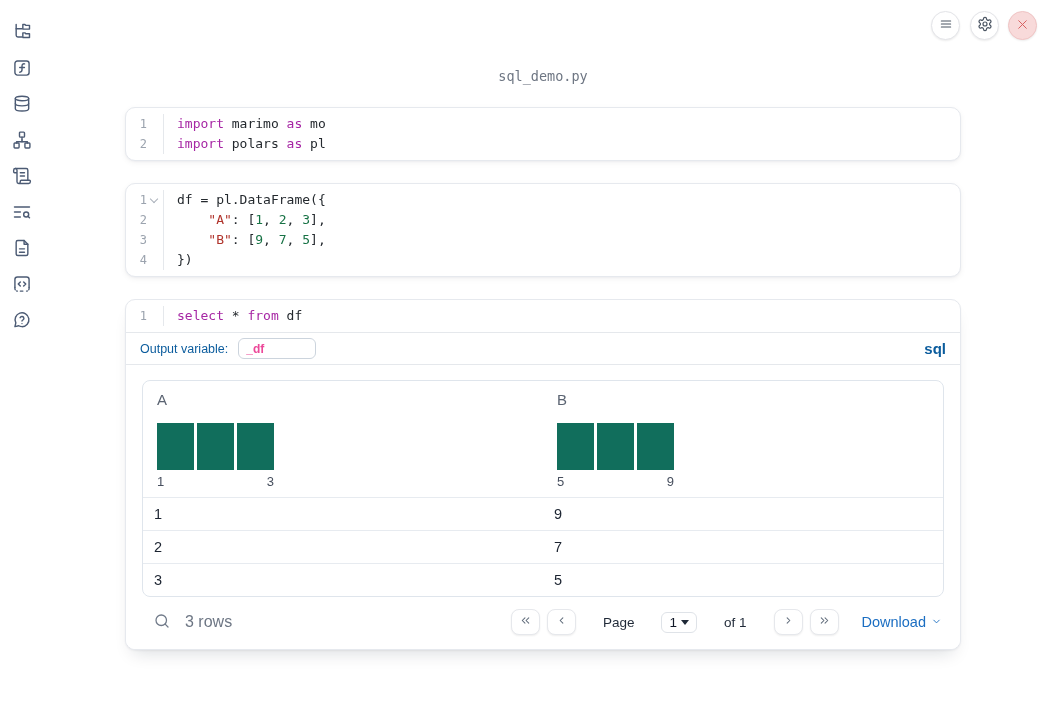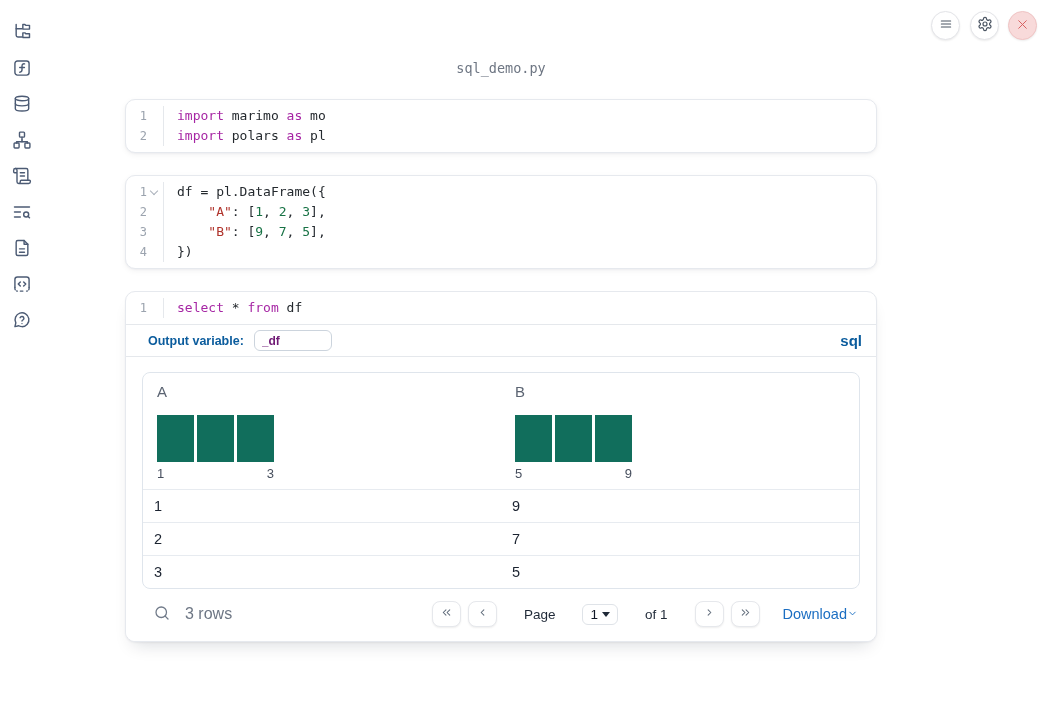--- a/index.html
+++ b/index.html
@@ -15,21 +15,21 @@
 
   
   .circle-btn { position:absolute; top:11px; width:29px; height:29px; border-radius:50%;
     background:#fff; border:1px solid #e3e4e8; box-shadow:0 1px 2px rgba(0,0,0,.08);
     display:flex; align-items:center; justify-content:center; cursor:pointer; }
   .circle-btn svg { stroke:#4b5563; fill:none; stroke-width:1.8; stroke-linecap:round; }
   .circle-btn.close { background:#f8dada; border-color:#f0c4c4; }
   .circle-btn.close svg { stroke:#d65f5f; }
 
   
-  .main { position:absolute; left:125px; top:0; width:752px; }
+  .main { position:absolute; left:125px; top:8px; width:836px; }
   .nb-title { text-align:center; padding-top:60px; font-family:"DejaVu Sans Mono", monospace;
     font-size:13.5px; color:#6e7683; height:99px; }
 
   .cell { border:1px solid #e6e9ee; border-radius:10px; background:#fff;
     box-shadow:0 1px 2px rgba(15,23,42,.04), 0 2px 6px rgba(15,23,42,.05);
     margin-bottom:22px; overflow:hidden; }
   .editor { padding:6px 0; }
   .code-line { display:flex; line-height:20px; }
   .gutter { width:38px; flex:none; display:flex; justify-content:flex-end; align-items:center;
     padding-right:4px; border-right:1px solid #e5e8ec;
@@ -42,23 +42,23 @@
   .code { padding-left:13px; font-family:"DejaVu Sans Mono", monospace; font-size:13px;
     color:#24292e; white-space:pre; }
   .tok-kw { color:#a626a4; }
   .tok-str { color:#b0342c; }
   .tok-num { color:#177245; }
 
   
   .sql-cell { box-shadow:0 1px 2px rgba(15,23,42,.05), 0 10px 18px -8px rgba(15,23,42,.16); }
   .outvar-row { display:flex; align-items:center; border-top:1px solid #e5e8ec;
     padding:5px 14px 5px 14px; }
-  .outvar-label { font-size:12.5px; font-weight:bold; color:#0b5c9d;margin-left:8px; }
+  .outvar-label { font-size:12.5px; font-weight:normal; color:#0b5c9d; }
   .outvar-input { margin-left:10px; width:78px; height:21px; border:1px solid #ccd4dd;
-    border-radius:6px; padding:0 7px; font-size:12px; font-weight:bold; color:#701a75;
+    border-radius:6px; padding:0 7px; font-size:12px; font-weight:bold; color:#ec4899;
     font-family:"Liberation Sans", sans-serif; outline:none; }
   .lang-badge { margin-left:auto; font-size:15px; font-weight:bold; color:#0b5c9d; }
 
   
   .output-panel { border-top:1px solid #e5e8ec; padding:15px 16px 6px; background:#fff; }
   .data-table { width:100%; border:1px solid #dfe5ec; border-radius:8px; border-spacing:0;
     overflow:hidden; border-collapse:separate; }
   .data-table th { width:50%; text-align:left; vertical-align:top; padding:10px 14px 8px; }
   .col-name { font-size:15px; font-weight:normal; color:#5b6472; }
   .hist { display:flex; gap:3px; margin-top:15px; }
@@ -76,21 +76,21 @@
   .pager { margin-left:auto; display:flex; align-items:center; gap:7px; }
   .pg-btn { width:29px; height:26px; border:1px solid #e6e8ec; border-radius:8px; background:#fff;
     box-shadow:0 1px 2px rgba(0,0,0,.07); display:flex; align-items:center; justify-content:center;
     cursor:pointer; }
   .pg-btn svg { stroke:#5f6b7a; fill:none; stroke-width:1.9; stroke-linecap:round; stroke-linejoin:round; }
   .pg-text { font-size:13.5px; color:#1f2937; margin:0 20px; }
   .page-select { display:flex; align-items:center; gap:4px; border:1px solid #dfe3e8; border-radius:6px;
     padding:2px 7px; font-size:13.5px; color:#111827; cursor:pointer; background:#fff; }
   .page-select .tri { width:0; height:0; border-left:4px solid transparent;
     border-right:4px solid transparent; border-top:5px solid #1f2937; margin-top:1px; }
-  .download-btn { display:flex; align-items:center; border:none; background:none;
+  .download-btn { display:flex; align-items:center; gap:5px; border:none; background:none;
     margin-left:16px; font-size:14.5px; color:#1b6ec2; cursor:pointer;
     font-family:"Liberation Sans", sans-serif;text-align:right; }
   .download-btn svg { stroke:#1b6ec2; fill:none; stroke-width:2; stroke-linecap:round; stroke-linejoin:round; }
 </style>
 </head>
 <body>
 
 <aside class="sidebar">
   <button class="side-btn">
     <span>

